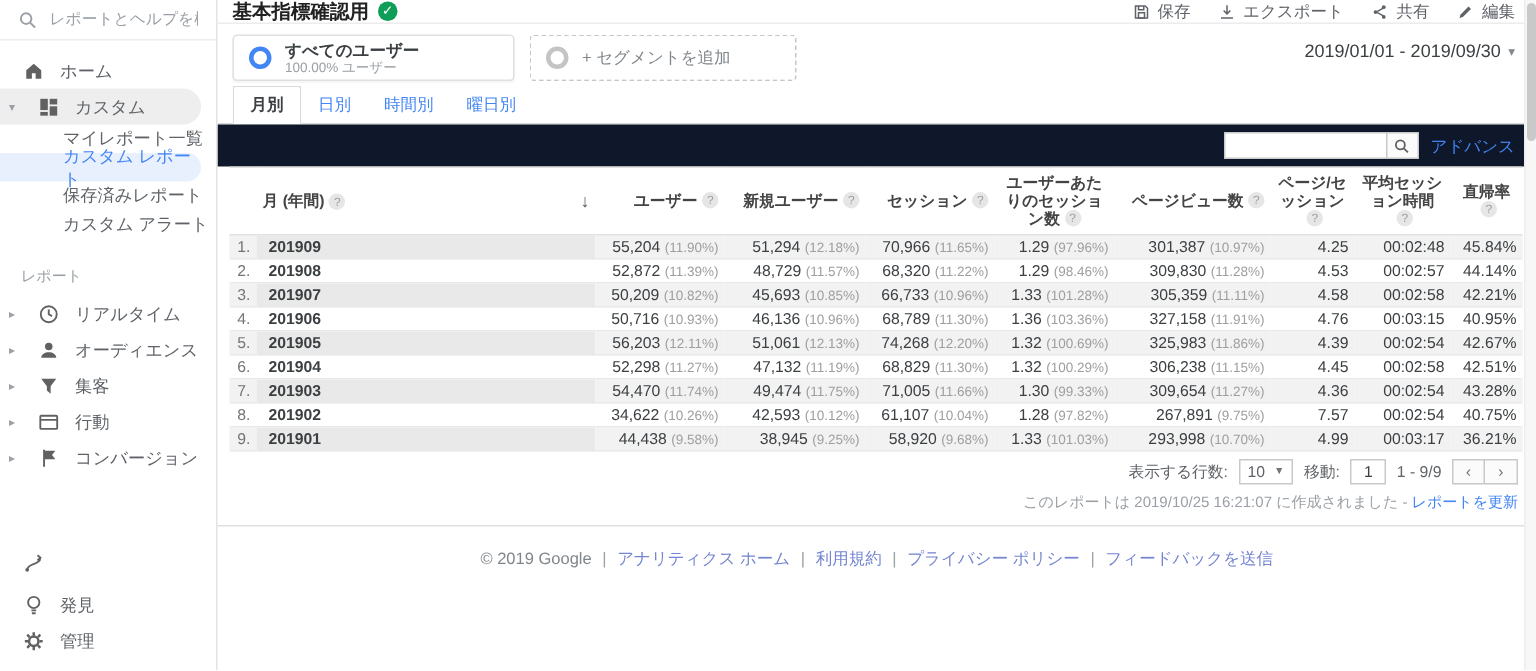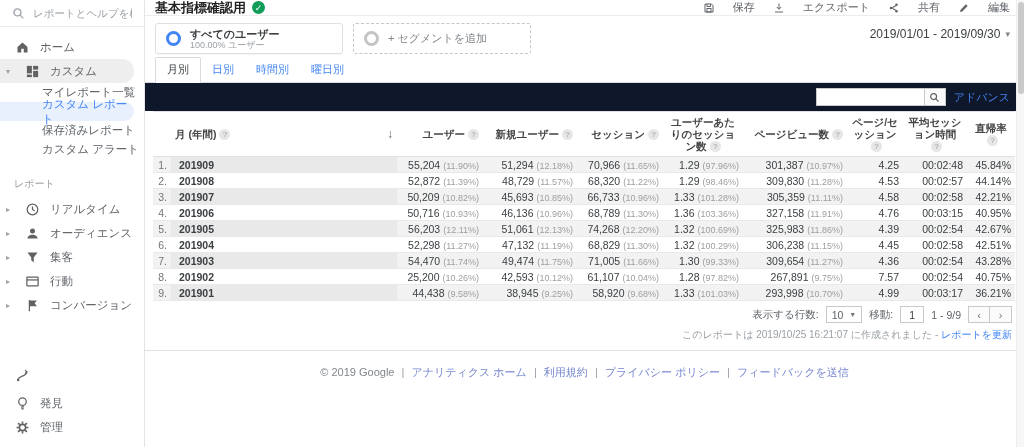--- a/index.html
+++ b/index.html
@@ -26,37 +26,37 @@
   .attr-item .ico { width:16px; display:flex; justify-content:center; padding-top:8px; }
   .attr-label { width:82px; line-height:13px; padding-top:2px; }
   .beta { color:#e8710a; font-size:8.5px; font-weight:bold; }
 
   
   .main { flex:1; display:flex; flex-direction:column; overflow:hidden; }
   .titlebar { display:flex; align-items:center; height:16px; padding:0 14px 0 10px; border-bottom:1px solid #ececec; }
   .report-title { font-size:13px; font-weight:bold; color:#212121; }
   .check-badge { display:inline-flex; align-items:center; justify-content:center; width:13px; height:13px; margin-left:6px; border-radius:50%; background:#0f9d58; color:#fff; font-size:9px; }
   .title-actions { margin-left:auto; display:flex; gap:18px; }
-  .t-action { display:flex; align-items:center; gap:18px; color:#5f6368; font-size:11px; cursor:pointer; }
+  .t-action { display:flex; align-items:center; gap:5px; color:#5f6368; font-size:11px; cursor:pointer; }
 
   .subbar { display:flex; align-items:flex-start; padding:7px 14px 4px 10px; }
   .seg-card { display:flex; align-items:center; gap:9px; width:188px; height:31px; border:1px solid #e0e0e0; border-radius:3px; background:#fff; padding:0 10px; cursor:pointer; box-shadow:0 1px 1px rgba(0,0,0,0.04); }
   .seg-card + .seg-card { margin-left:10px; }
   .seg-card.dashed { border:1px dashed #c6c6c6; box-shadow:none; width:178px; }
   .ring { width:15px; height:15px; border-radius:50%; border:3px solid #4285f4; }
   .ring.gray { border-color:#c4c4c4; }
   .seg-name { font-size:11px; font-weight:bold; color:#3c4043; line-height:12px; }
   .seg-sub { font-size:9px; color:#9aa0a6; line-height:10px; }
   .seg-add { color:#80868b; font-size:11px; }
   .date-range { margin-left:auto; display:flex; align-items:center; gap:5px; font-size:12px; color:#3c4043; padding-top:4px; cursor:pointer; }
   .date-caret { color:#80868b; font-size:9px; }
 
   .tabs { display:flex; align-items:flex-end; padding-left:10px; border-bottom:1px solid #dadada; height:25px; }
   .tab { padding:4px 11px 5px; font-size:11px; color:#4285f4; cursor:pointer; }
-  .tab.active { background:#fff; color:#3c4043; font-weight:normal; border:1px solid #dadada; border-bottom:1px solid #fff; margin-bottom:-1px; border-radius:2px 2px 0 0; }
+  .tab.active { background:#fff; color:#3c4043; font-weight:bold; border:1px solid #dadada; border-bottom:1px solid #fff; margin-bottom:-1px; border-radius:2px 2px 0 0; }
 
   .grid-strip { display:flex; justify-content:flex-end; align-items:center; gap:8px; background:#0f172a; padding:5px 14px; }
   .tsearch { display:flex; }
   .tsearch input { width:108px; height:18px; border:1px solid #c9c9c9; border-right:0; background:#fff; outline:0; padding:0 4px; font-size:10px; }
   .tsearch .mag-btn { width:22px; height:18px; border:1px solid #c9c9c9; background:#fbfbfb; display:flex; align-items:center; justify-content:center; cursor:pointer; }
   .adv-link { color:#4285f4; font-size:11px; cursor:pointer; }
 
   .report-block { padding:0 8px; border-bottom:1px solid #e0e0e0; }
   table { width:862px; table-layout:fixed; border-collapse:collapse; }
   thead th { border-top:1px solid #e0e0e0; border-bottom:1px solid #e0e0e0; padding:4px 4px; font-size:10.5px; font-weight:bold; color:#444; vertical-align:middle; line-height:12px; }
@@ -431,21 +431,21 @@
               <td class="c-num"><span class="v">71,005</span> <span class="p">(11.66%)</span></td>
               <td class="c-num"><span class="v">1.30</span> <span class="p">(99.33%)</span></td>
               <td class="c-num"><span class="v">309,654</span> <span class="p">(11.27%)</span></td>
               <td class="c-num">4.36</td>
               <td class="c-num">00:02:54</td>
               <td class="c-num">43.28%</td>
             </tr>
             <tr class="even">
               <td class="c-idx">8.</td>
               <td class="c-dim">201902</td>
-              <td class="c-num"><span class="v">25,200</span> <span class="p">(10.26%)</span></td>
+              <td class="c-num"><span class="v">34,622</span> <span class="p">(10.26%)</span></td>
               <td class="c-num"><span class="v">42,593</span> <span class="p">(10.12%)</span></td>
               <td class="c-num"><span class="v">61,107</span> <span class="p">(10.04%)</span></td>
               <td class="c-num"><span class="v">1.28</span> <span class="p">(97.82%)</span></td>
               <td class="c-num"><span class="v">267,891</span> <span class="p">(9.75%)</span></td>
               <td class="c-num">7.57</td>
               <td class="c-num">00:02:54</td>
               <td class="c-num">40.75%</td>
             </tr>
             <tr class="odd">
               <td class="c-idx">9.</td>

